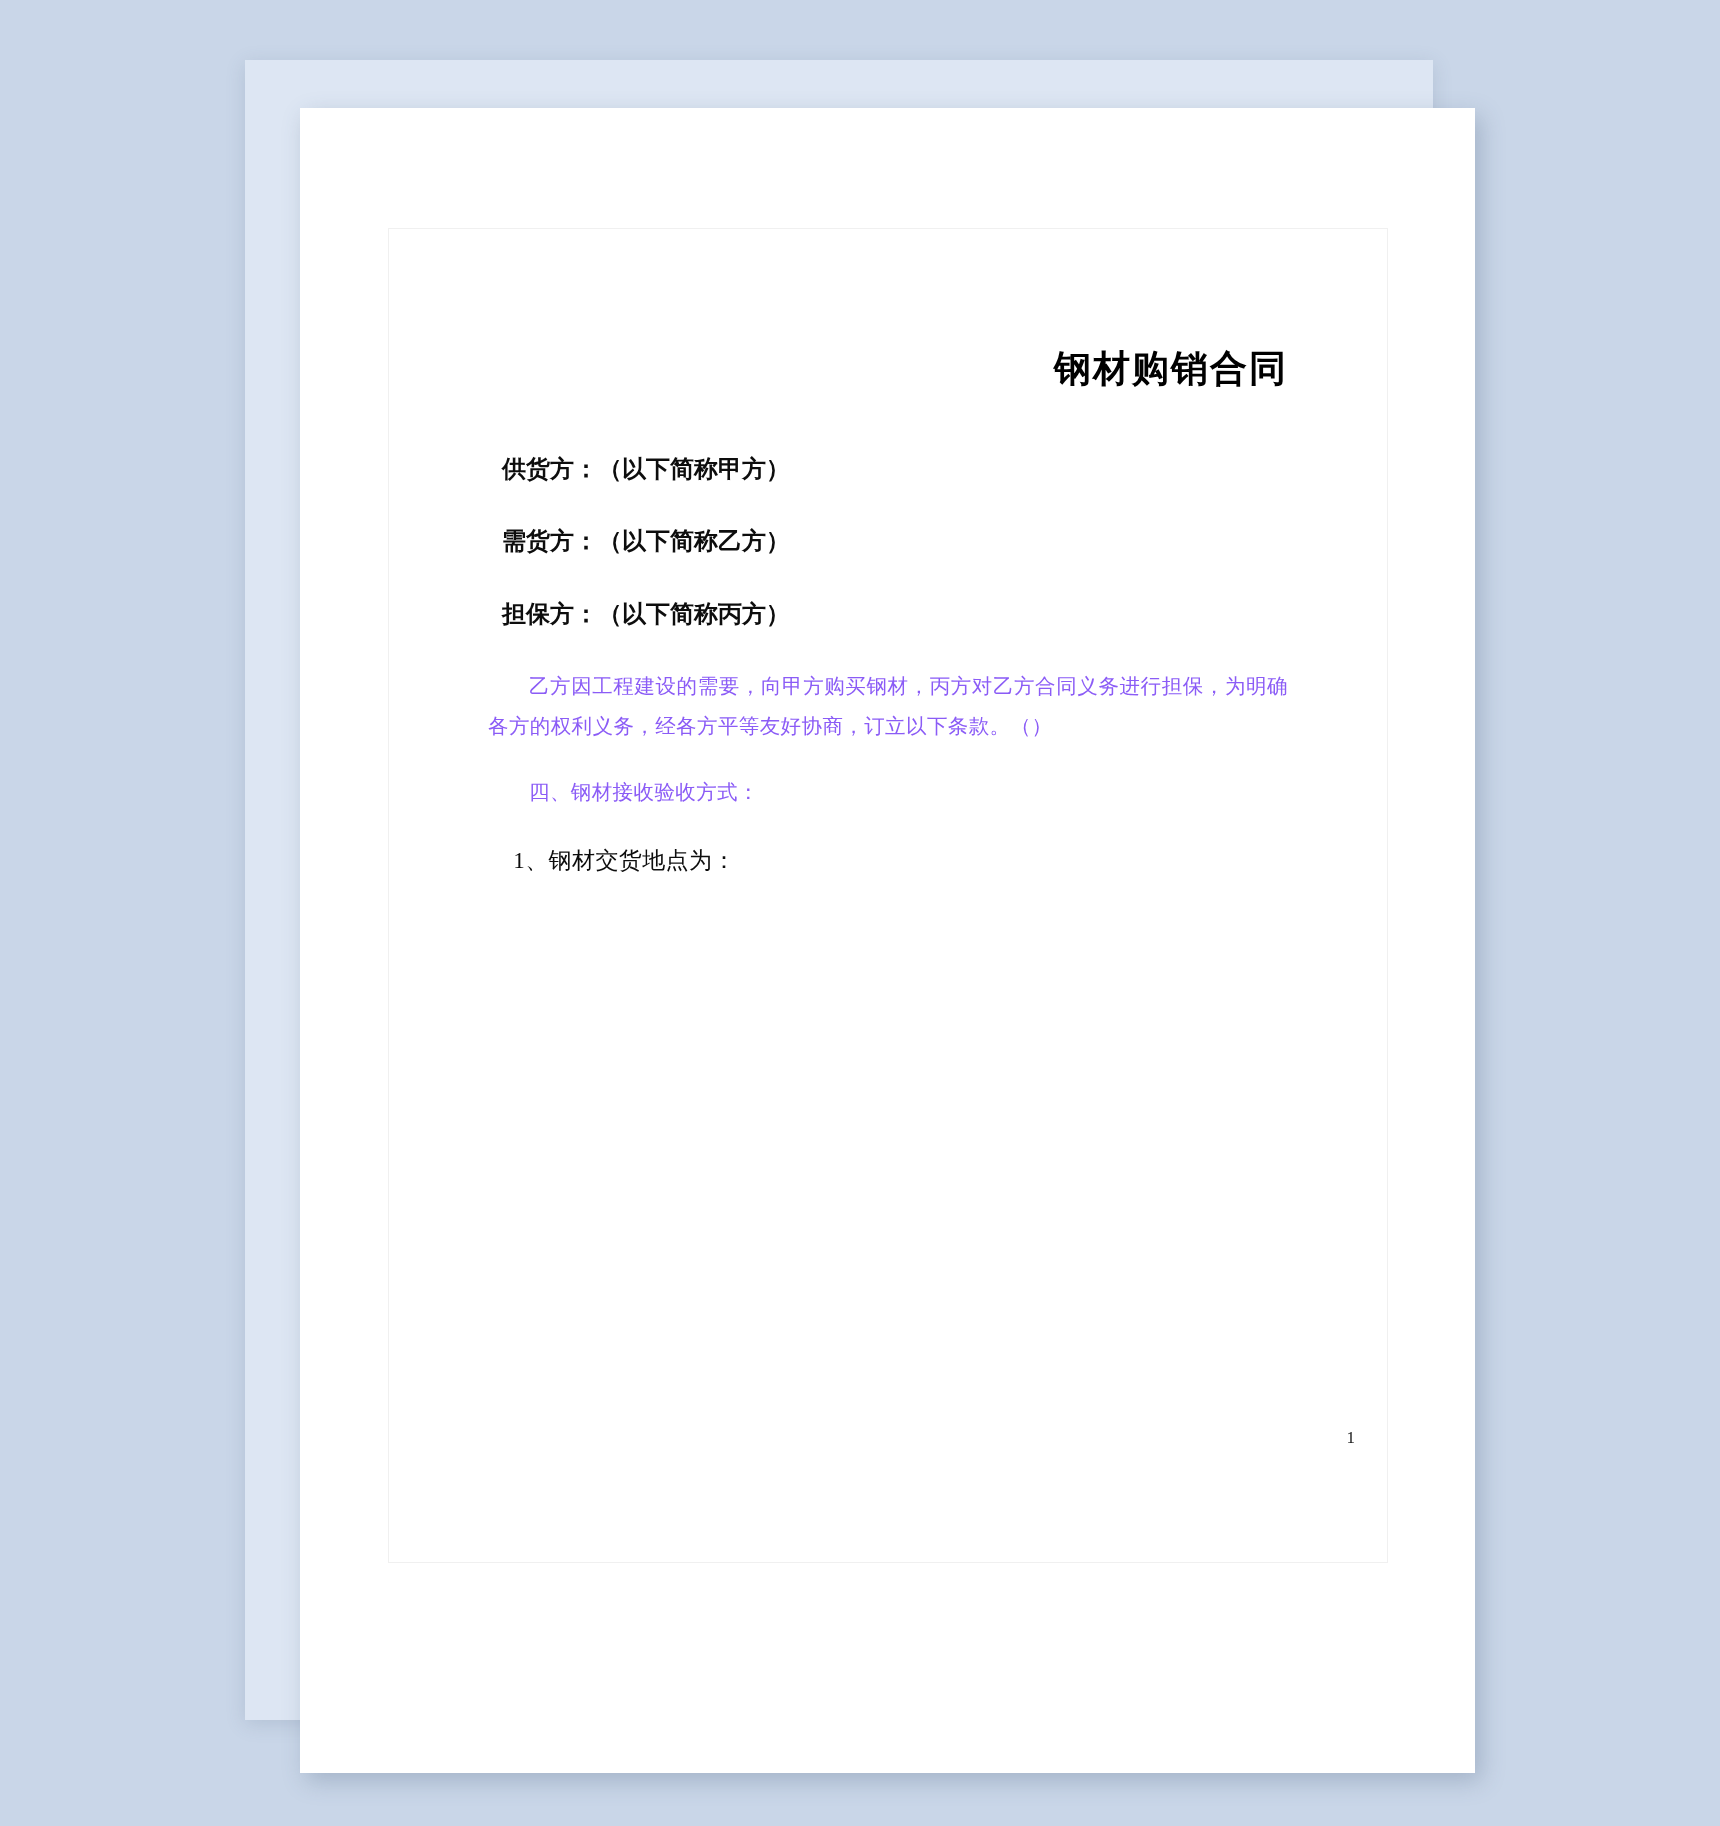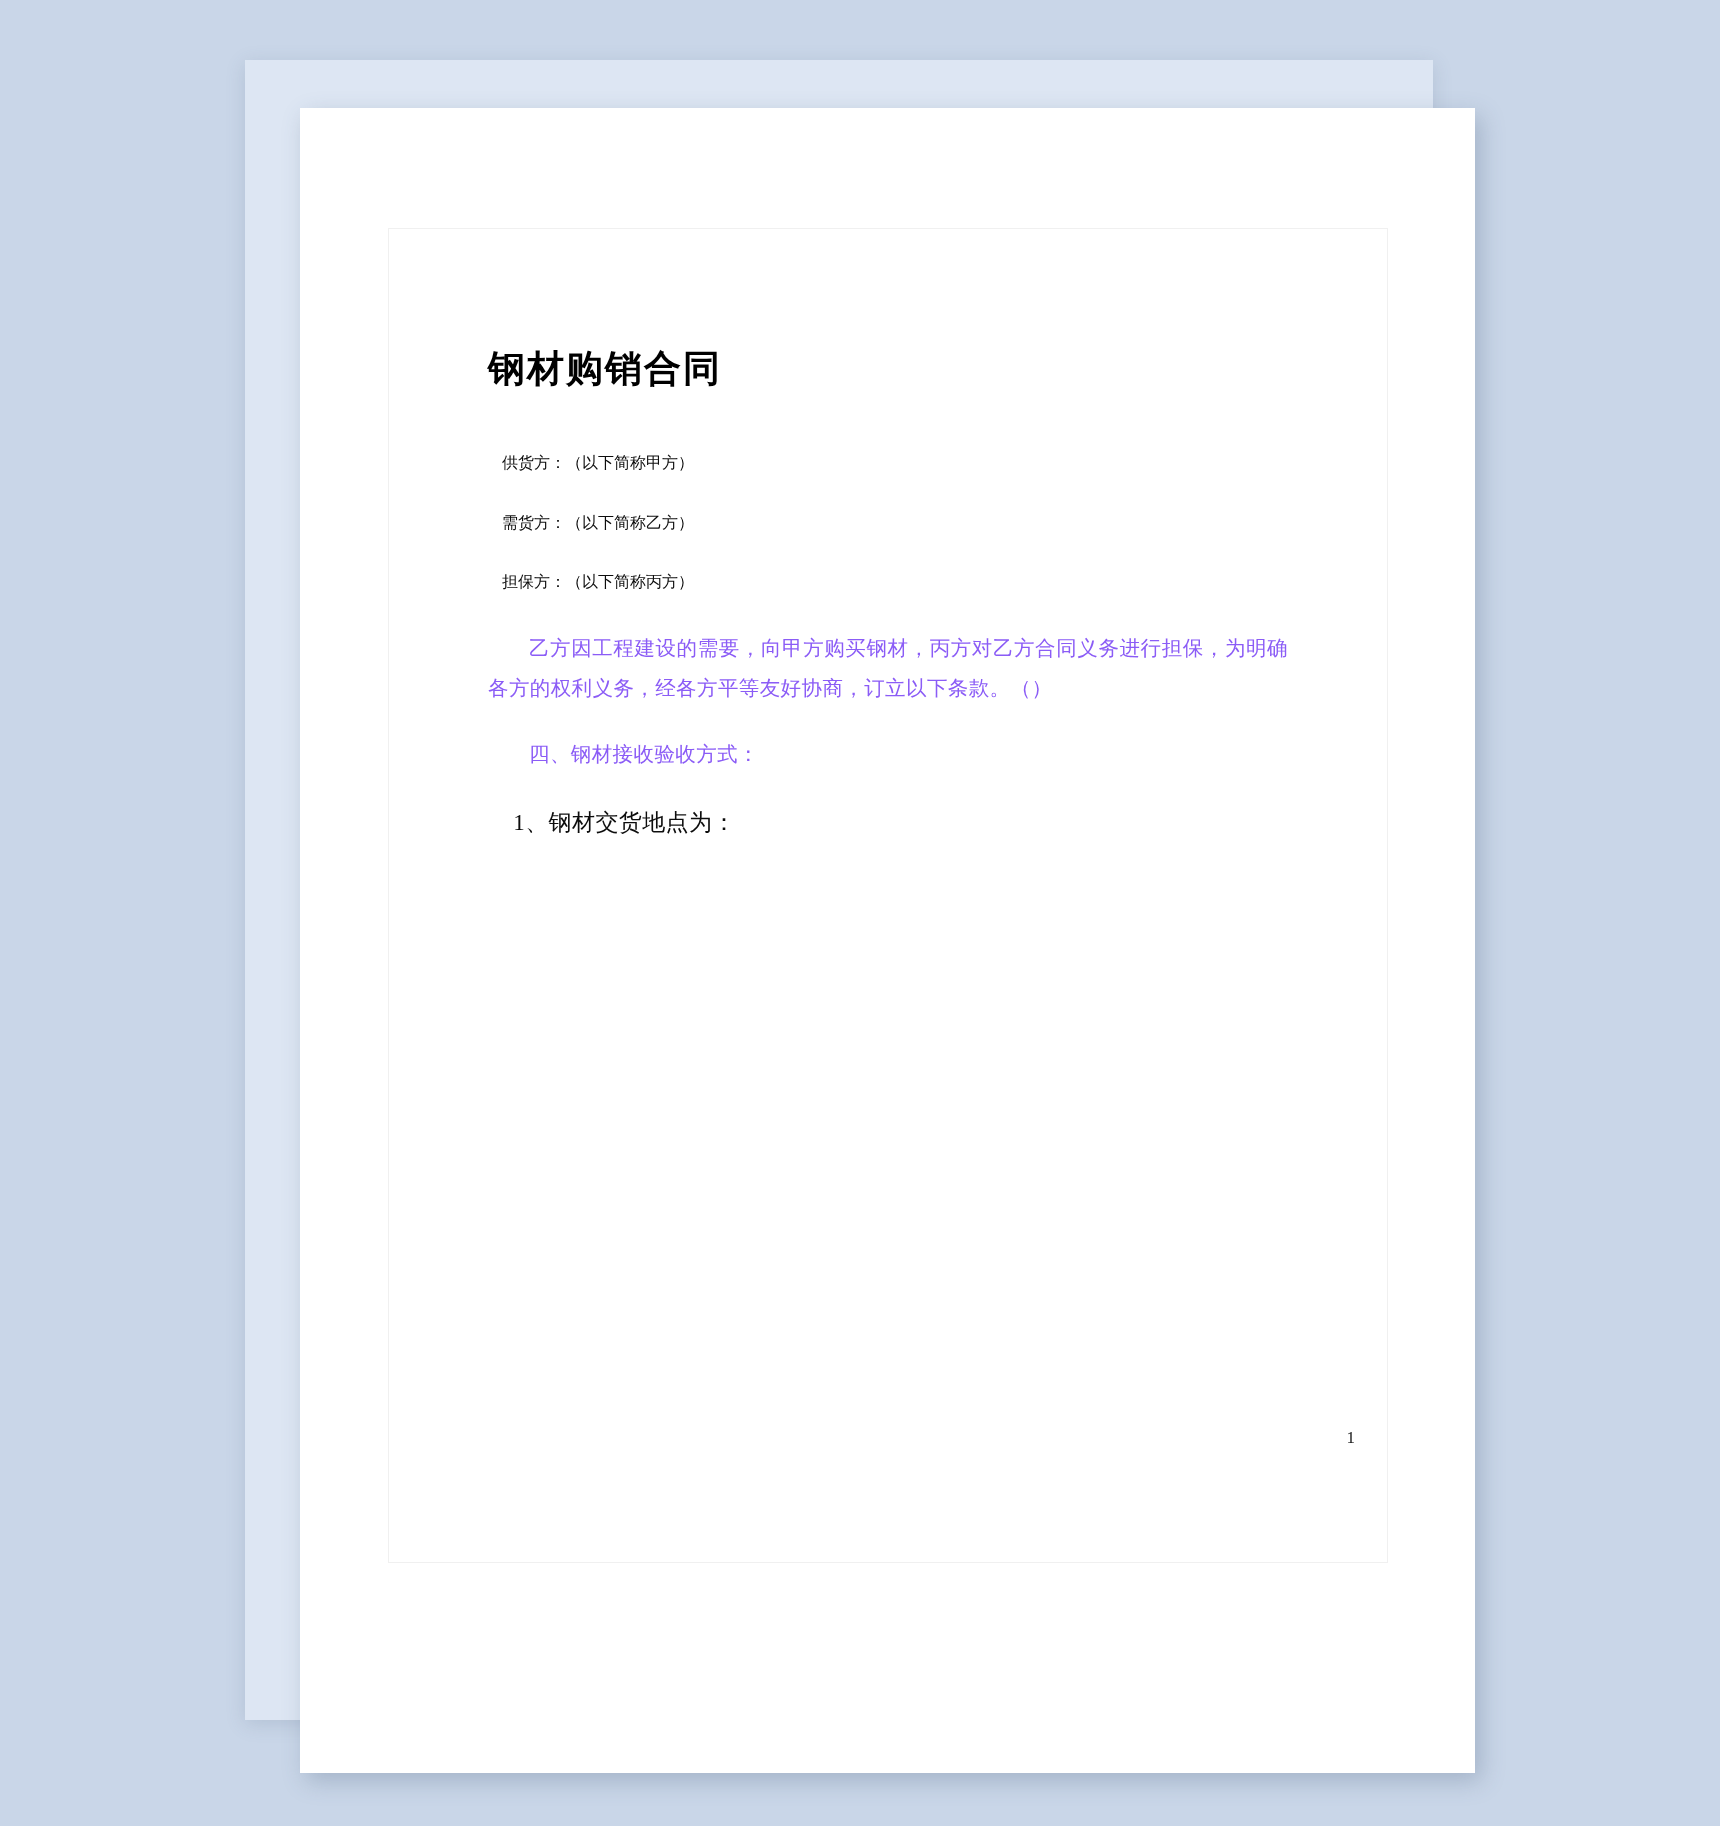--- a/index.html
+++ b/index.html
@@ -54,30 +54,31 @@
     position: absolute;
     left: 188px;
     top: 236px;
     width: 800px;
   }
   .doc-title {
     font-family: "DejaVu Sans", sans-serif;
     font-weight: bold;
     font-size: 37px;
     letter-spacing: 2px;
-    text-align: left;
+    text-align: right;
     color: #000;
     margin: 0 0 56px 0;
   }
   .party-line {
-    font-size: 16px;
+    font-size: 24px;
     line-height: 1.6;
     color: #0d0d0d;
     margin: 0 0 34px 0;
     padding-left: 14px;
+    font-weight: bold;
   }
   .para {
     font-size: 20.5px;
     line-height: 1.95;
     color: #8b5cf6;
     margin: 0 0 26px 0;
     text-align: justify;
     text-indent: 2em;
     letter-spacing: 0.4px;
   }

